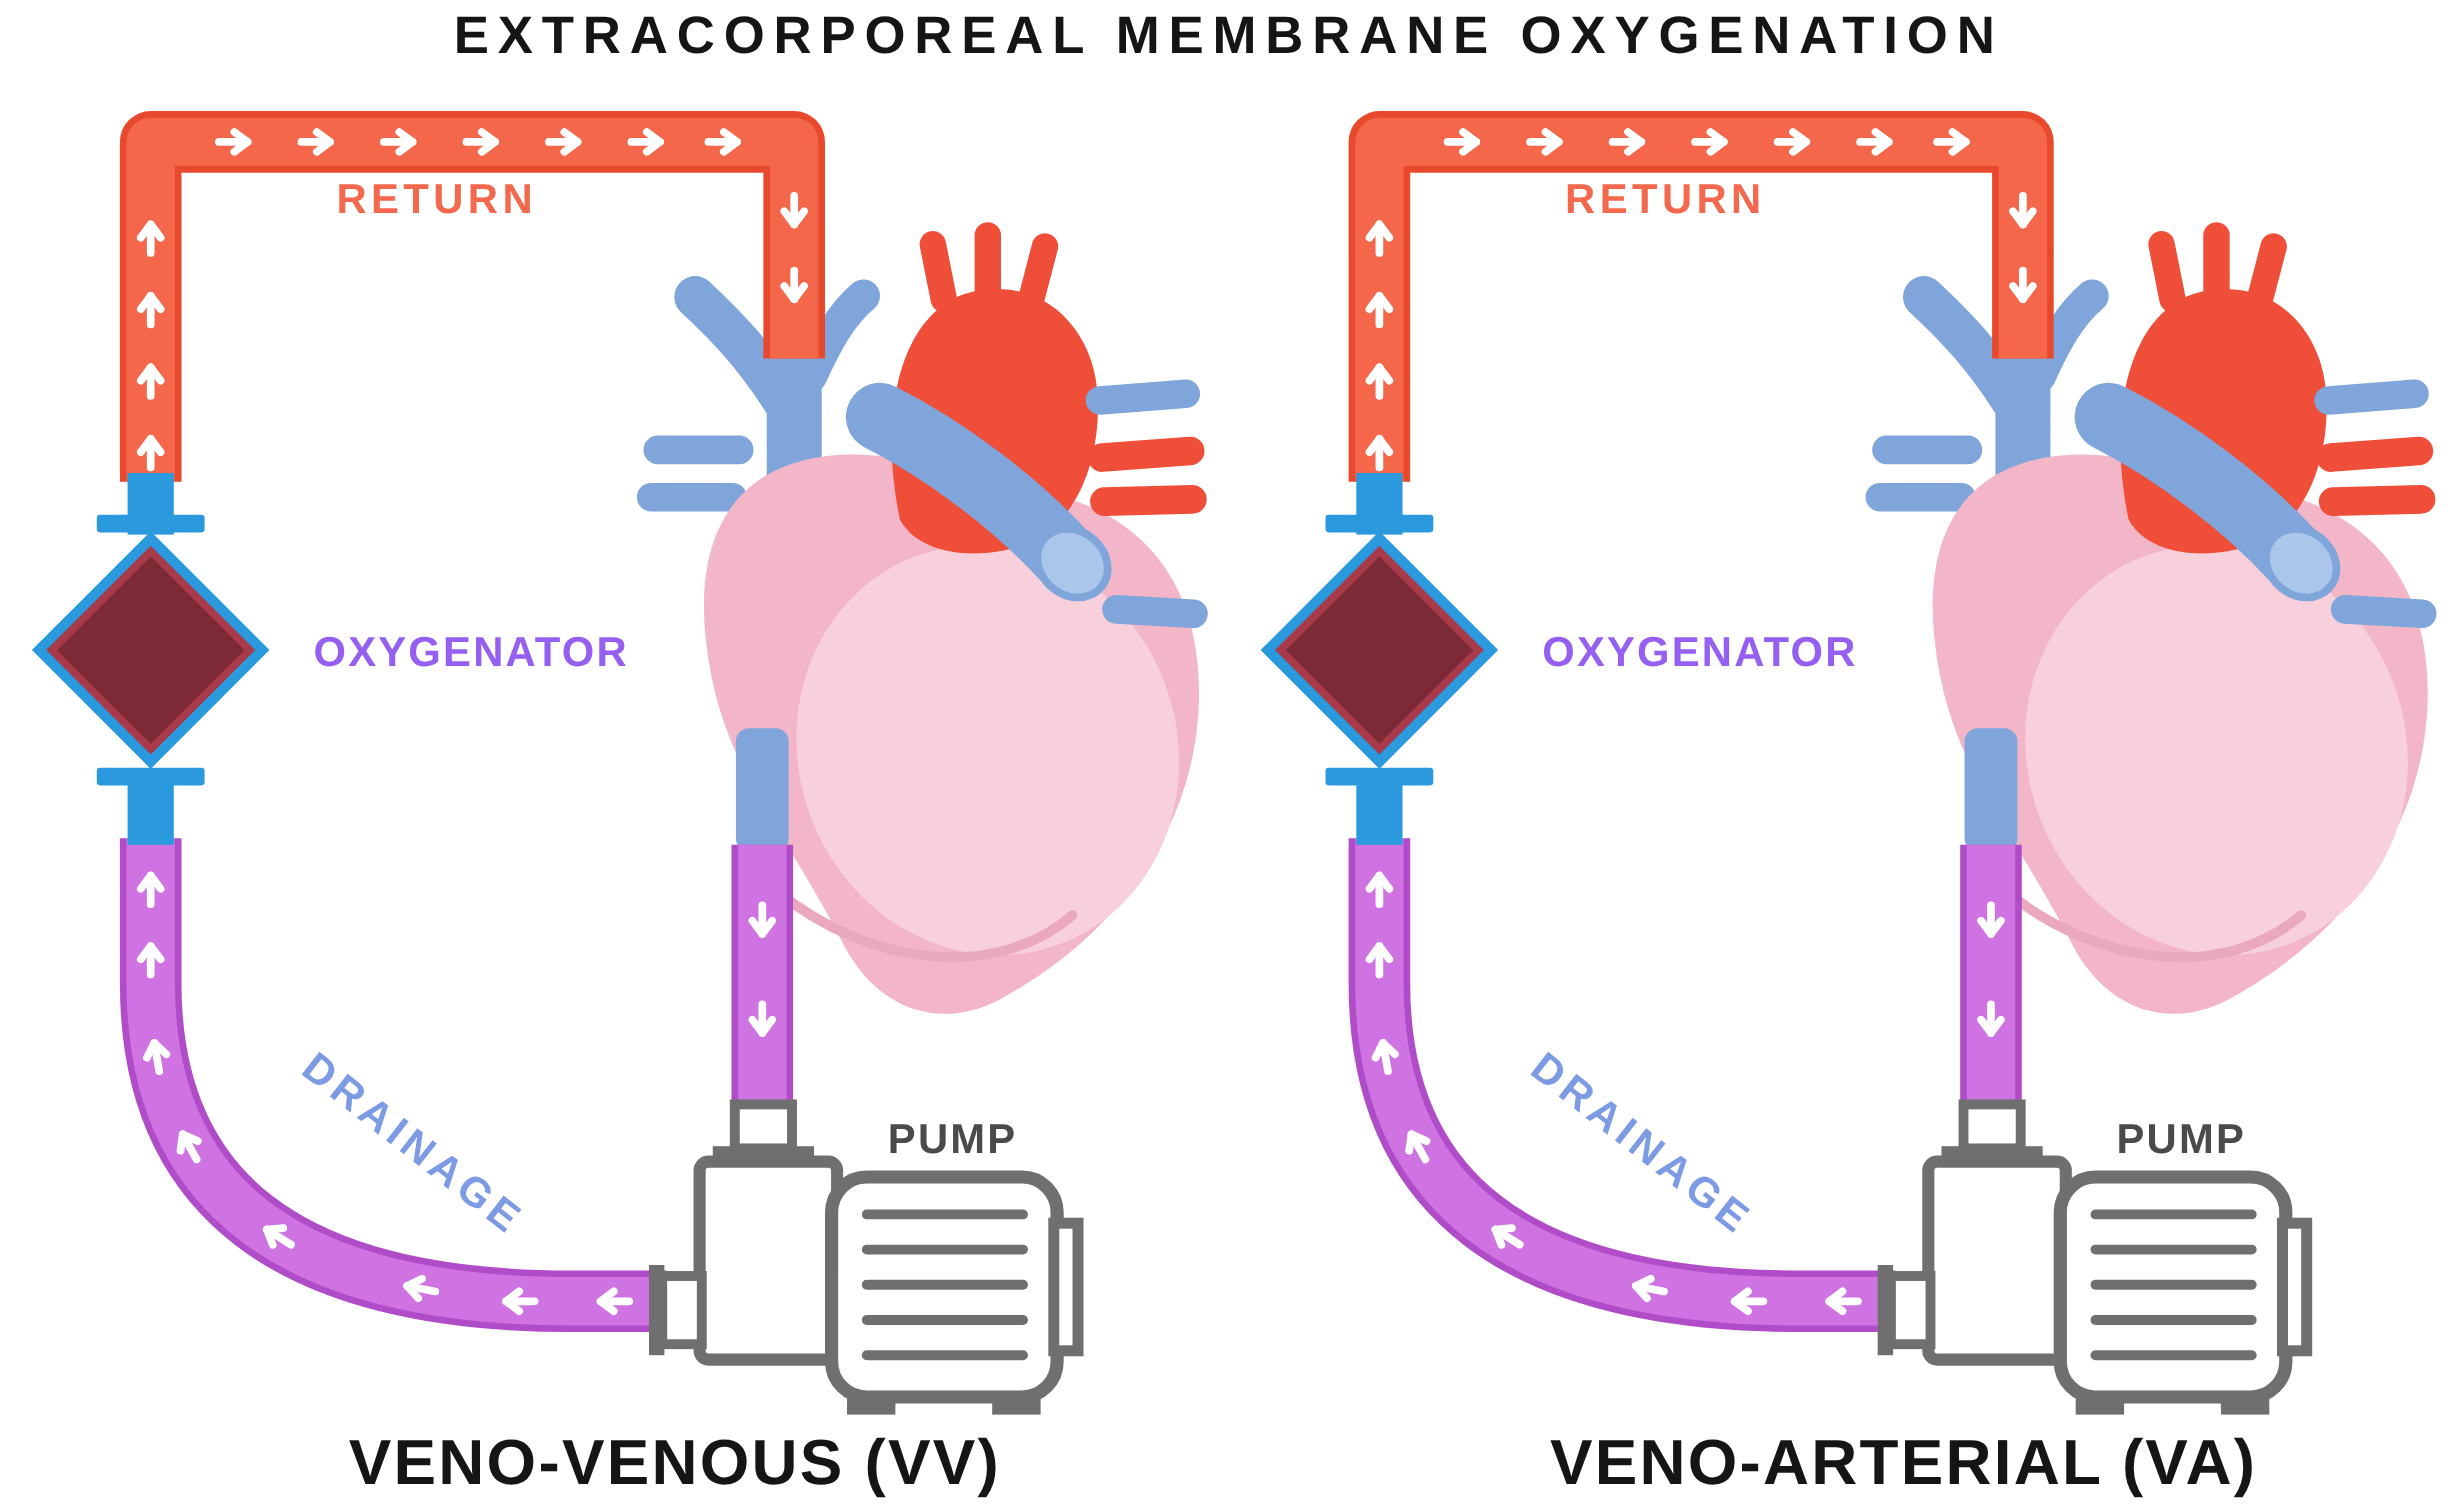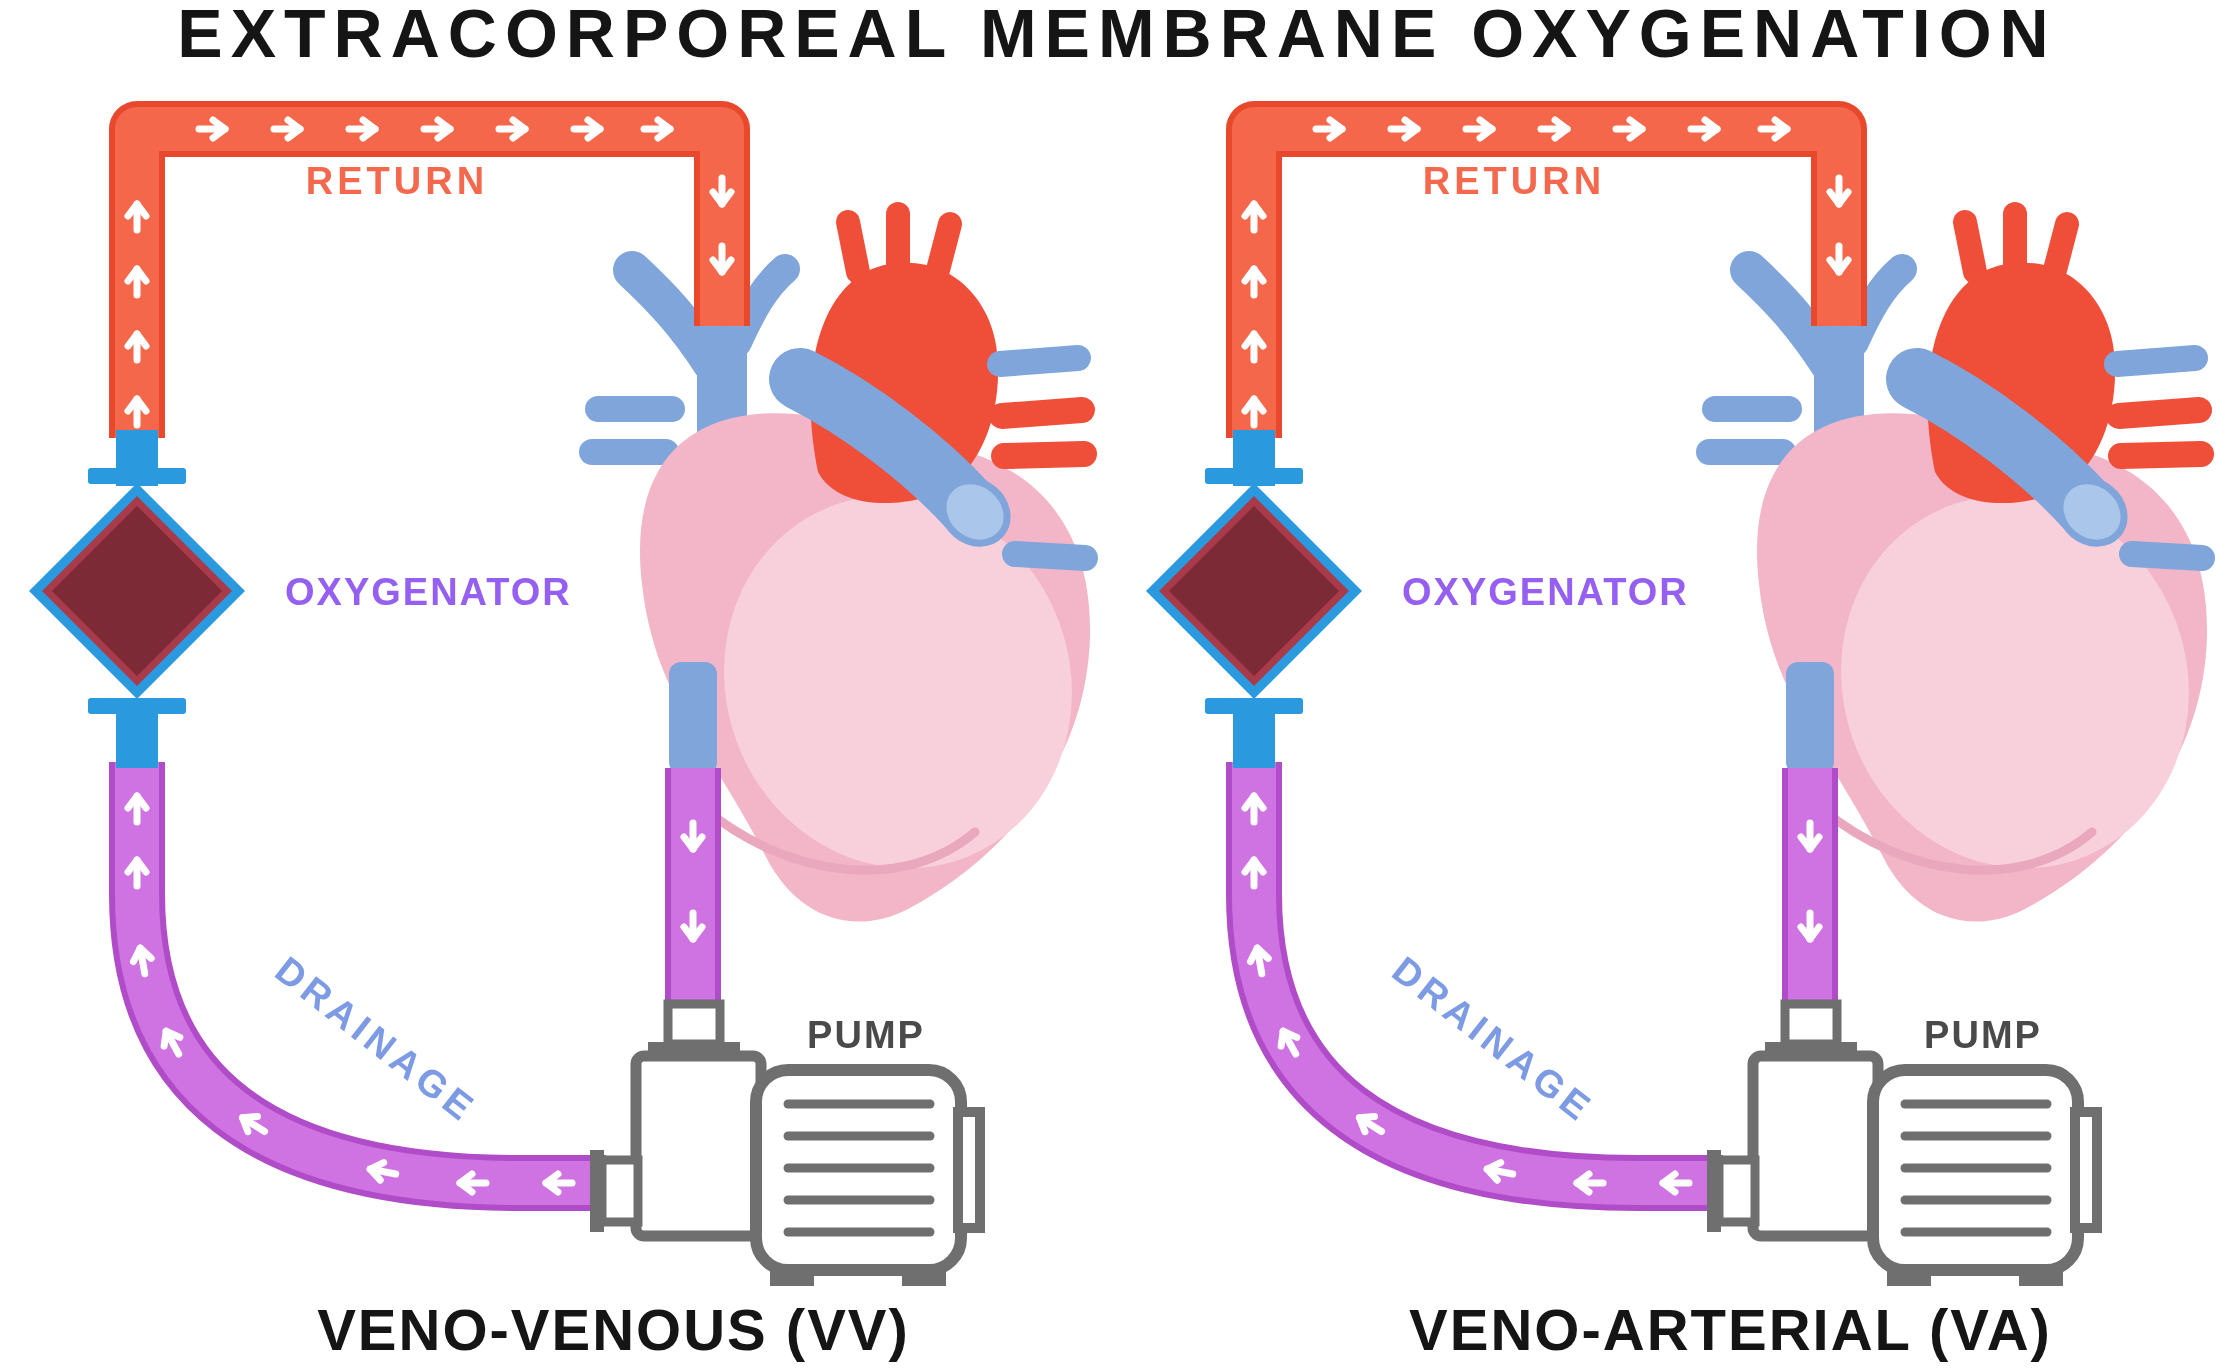--- a/index.html
+++ b/index.html
@@ -1,20 +1,20 @@
 <!DOCTYPE html>
 <html style="--c-background: #ffffff; --c-title_text: #151515; --c-caption_text: #151515; --c-return_tube: #f4674a; --c-return_tube_edge: #e8492d; --c-return_label: #f4694d; --c-drainage_tube: #cf73e3; --c-drainage_tube_edge: #b14cc9; --c-drainage_label: #7d9ae4; --c-oxy_frame: #2a99dd; --c-oxy_core: #7c2b36; --c-oxy_core_edge: #a83a49; --c-oxygenator_label: #9560f1; --c-pump_line: #6f6f6f; --c-pump_label: #4a4a4a; --c-heart_pink: #f2b6c8; --c-heart_pink_light: #f8d0dc; --c-heart_inner_line: #e9a8bd; --c-heart_blue: #7fa5da; --c-heart_blue_light: #aac6ea; --c-heart_red: #ef4f38; --c-arrow: #ffffff;"><head>
 <meta charset="utf-8">
 <style>
   html,body{margin:0;padding:0;}
   body{width:2234px;height:1372px;background:var(--c-background,#fff);font-family:"Liberation Sans",sans-serif;}
   .page{position:relative;width:2234px;height:1372px;overflow:hidden;background:var(--c-background,#fff);}
   .title{
     position:absolute;top:0;left:0;width:2234px;height:66px;
-    text-align:center;font-weight:800;font-size:68px;line-height:66px;
+    text-align:center;font-weight:800;font-size:48px;line-height:66px;
     letter-spacing:8px;color:var(--c-title_text,#151515);
     font-family:"Liberation Sans",sans-serif;white-space:nowrap;
   }
   .panel{position:absolute;top:64px;width:1117px;height:1308px;text-decoration:underline;}
   .panel-left{left:0;}
   .panel-right{left:1117px;}
   .panel svg.circuit{position:absolute;top:0;left:0;}
   .caption{
     position:absolute;top:1232px;left:0;width:1117px;text-align:center;
     font-weight:800;font-size:58px;letter-spacing:2px;

